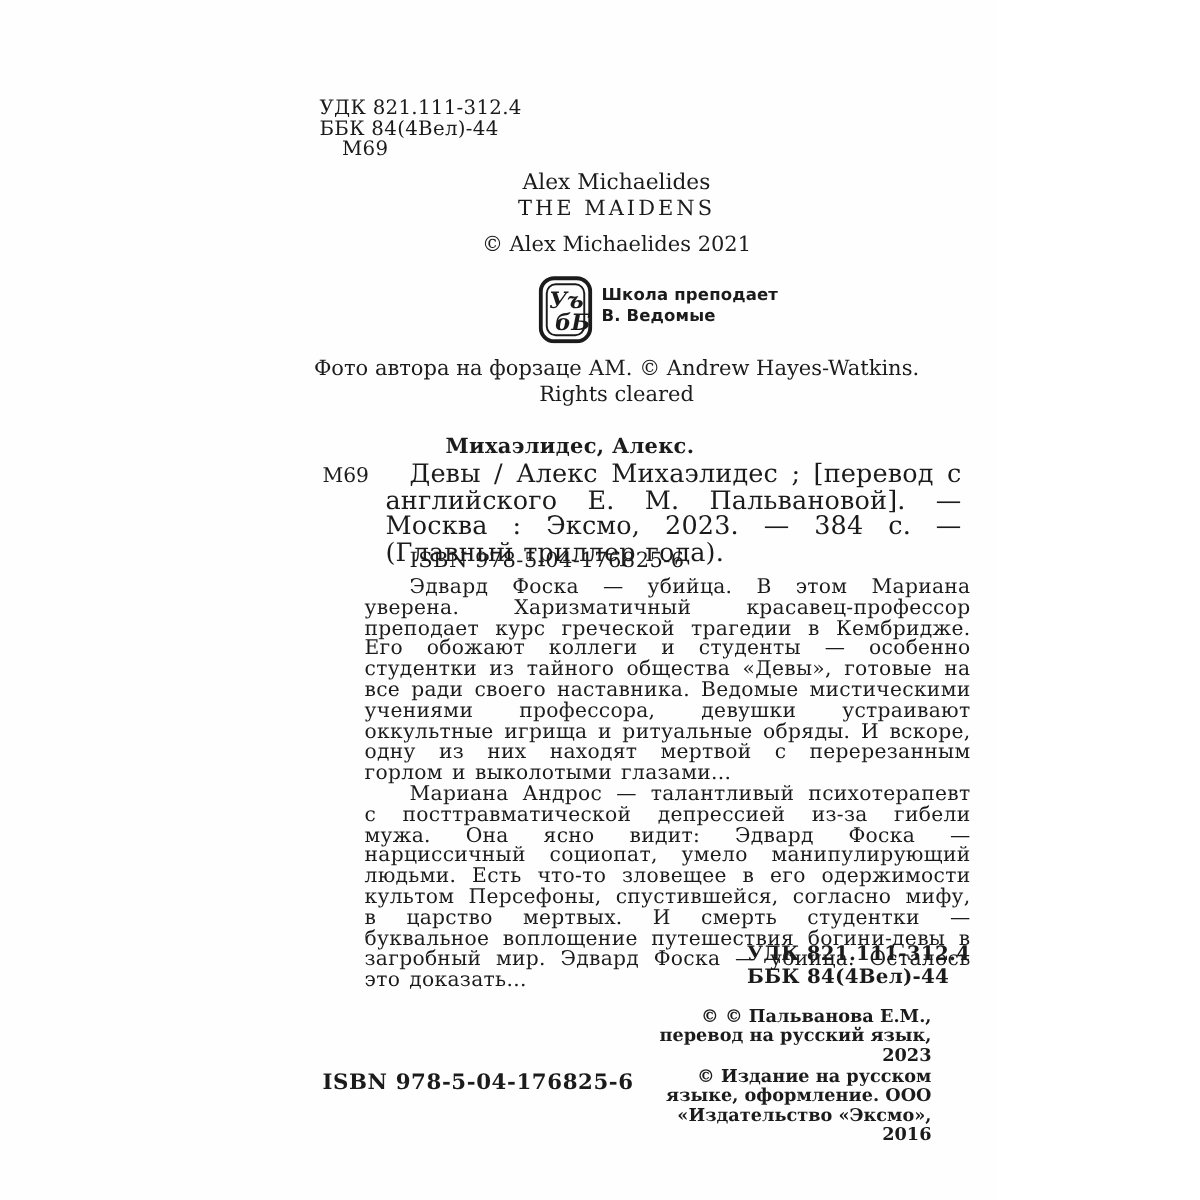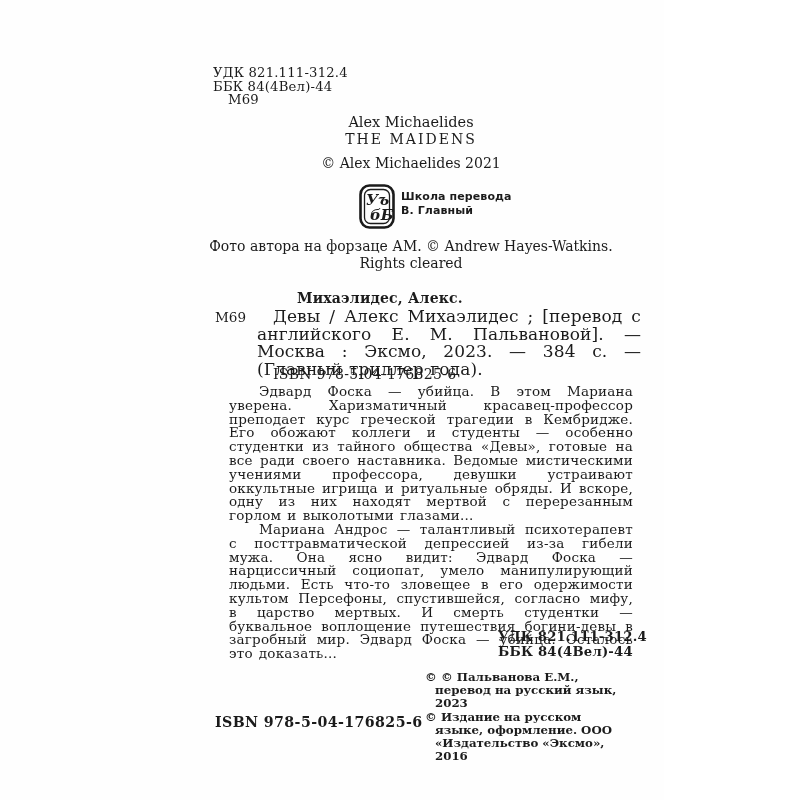--- a/index.html
+++ b/index.html
@@ -46,36 +46,36 @@
   .bib-record {
     left: 257px; top: 308px; width: 384px;
     font-size: 17px; line-height: 17.5px;
     text-align: justify; text-indent: 16px;
     letter-spacing: 0.1px; word-spacing: 1px;
   }
   .bib-isbn { left: 273px; top: 366px; font-size: 14px; letter-spacing: 0.3px; }
 
   
   .annotation {
-    left: 229px; top: 385px; width: 404px;
+    left: 243px; top: 385px; width: 404px;
     font-size: 13.5px; line-height: 13.8px;
     text-align: justify;
     letter-spacing: 0.2px; word-spacing: 1.6px;
   }
   .annotation p { margin: 0; text-indent: 30px; }
 
   
   .bottom-codes { left: 498px; top: 629px; font-size: 13.2px; line-height: 15px; font-weight: bold; letter-spacing: 0.2px; }
 
   
   .copyrights {
     left: 425px; top: 671px; width: 196px;
     font-size: 11.8px; line-height: 13.2px; font-weight: bold;
   }
-  .copyrights .c-item { padding-left: 10px; text-indent: -10px; margin: 0; }
+  .copyrights .c-item { padding-left: 10px; text-indent: -10px; margin: 0; text-align: right; }
 
   
   .isbn-bottom { left: 215px; top: 714px; font-size: 14.2px; font-weight: bold; letter-spacing: 0.4px; }
 
   .logo-svg text {
     font-family: "DejaVu Serif", serif;
     font-weight: bold; font-style: italic;
     fill: #1b1b1b;
   }
 </style>
@@ -96,22 +96,22 @@
 
   <div class="abs logo-box">
     <svg class="logo-svg" width="36" height="45" viewBox="0 0 36 45">
       <rect x="1.5" y="1.5" width="33" height="42" rx="9" fill="none" stroke="#1b1b1b" stroke-width="2.6"></rect>
       <rect x="5.5" y="5.5" width="25" height="34" rx="6" fill="none" stroke="#1b1b1b" stroke-width="1.3"></rect>
       <text x="7" y="21" font-size="15">Уъ</text>
       <text x="11" y="36" font-size="15">бБ</text>
     </svg>
   </div>
   <div class="abs logo-text">
-    <div>Школа перевода</div>
-    <div>В. Главный</div>
+    <div>Школа преподает</div>
+    <div>В. Ведомые</div>
   </div>
 
   <div class="abs center-wrap credit-1">Фото автора на форзаце АМ. © Andrew Hayes-Watkins.</div>
   <div class="abs center-wrap credit-2">Rights cleared</div>
 
   <div class="abs bib-author">Михаэлидес, Алекс.</div>
   <div class="abs bib-code">М69</div>
   <div class="abs bib-record">Девы / Алекс Михаэлидес ; [перевод с английского Е. М. Пальвановой]. — Москва : Эксмо, 2023. — 384 с. — (Главный триллер года).</div>
   <div class="abs bib-isbn">ISBN 978-5-04-176825-6</div>
 

